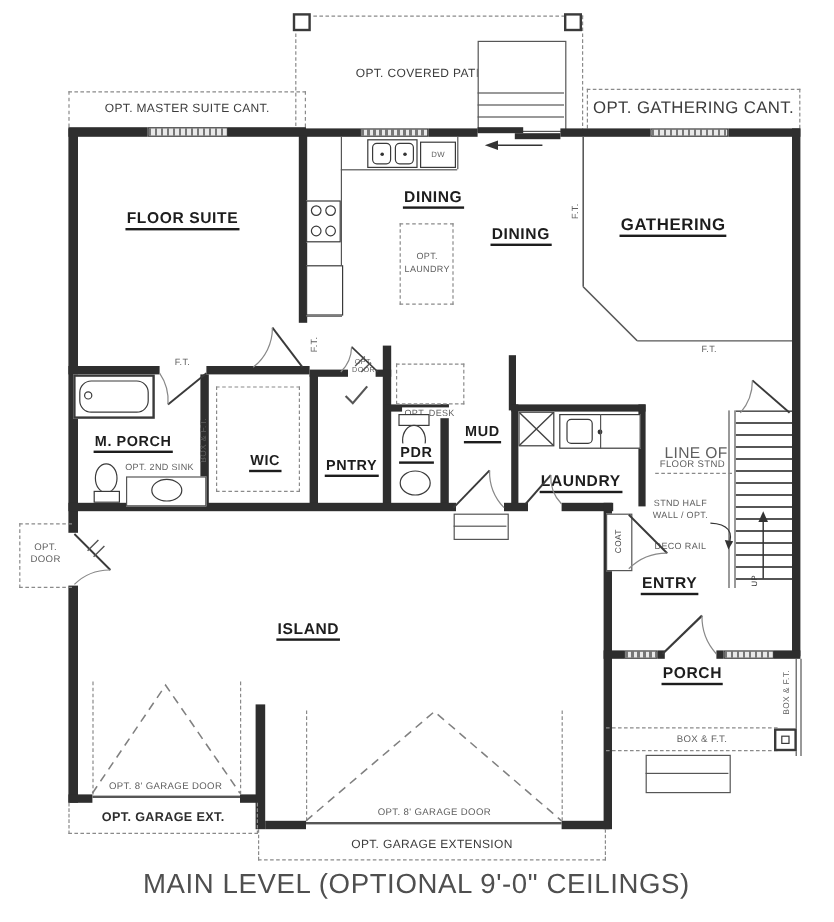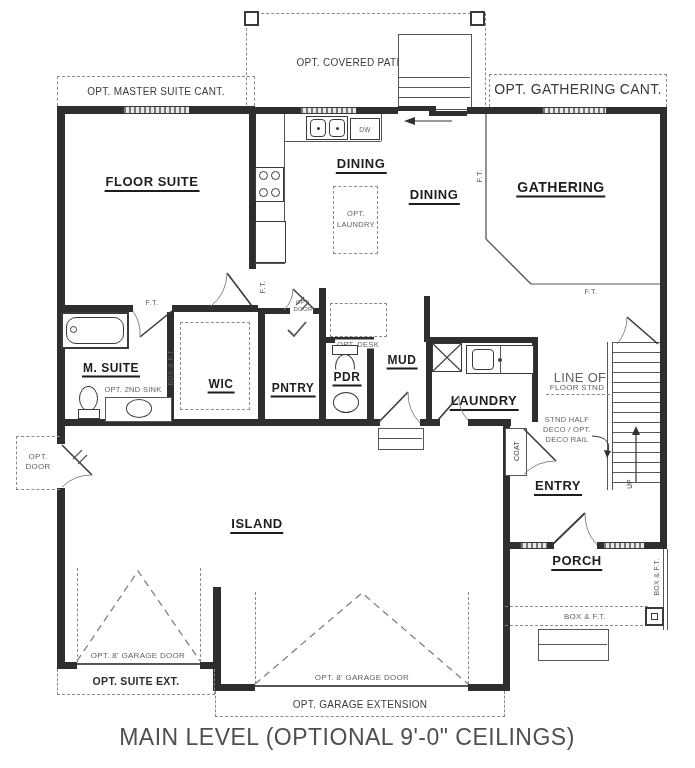--- a/index.html
+++ b/index.html
@@ -118,21 +118,21 @@
   <div class="wall" style="left:221px;top:684px;width:34px;height:7px;"></div>
   <div class="wall" style="left:468px;top:684px;width:40px;height:7px;"></div>
   <div class="tline" style="left:255px;top:685px;width:213px;height:2px;"></div>
   <div class="dline-v" style="left:77px;top:568px;height:94px;"></div>
   <div class="dline-v" style="left:200px;top:568px;height:94px;"></div>
   <div class="dline-v" style="left:255px;top:592px;height:92px;"></div>
   <div class="dline-v" style="left:468px;top:592px;height:92px;"></div>
   <div class="small bg" style="left:138px;top:655px;font-size:8px;">OPT. 8' GARAGE DOOR</div>
   <div class="small bg" style="left:362px;top:677px;font-size:8px;">OPT. 8' GARAGE DOOR</div>
   <div class="dbox no-t" style="left:57px;top:669px;width:158px;height:26px;"></div>
-  <div class="small bg dark" style="left:136px;top:681px;font-size:10.5px;font-weight:bold;color:#2e2e2e;">OPT. SUITE EXT.</div>
+  <div class="small bg dark" style="left:136px;top:681px;font-size:10.5px;font-weight:bold;color:#2e2e2e;">OPT. GARAGE EXT.</div>
   <div class="dbox no-t" style="left:215px;top:691px;width:290px;height:26px;"></div>
   <div class="small bg dark" style="left:360px;top:704px;font-size:10px;">OPT. GARAGE EXTENSION</div>
 
   <div class="dbox no-r" style="left:16px;top:436px;width:44px;height:54px;"></div>
   <div class="small" style="left:38px;top:456px;font-size:8px;">OPT.</div>
   <div class="small" style="left:38px;top:466px;font-size:8px;">DOOR</div>
 
   <div class="tline" style="left:284px;top:114px;width:1px;height:149px;"></div>
   <div class="tline" style="left:255px;top:263px;width:30px;height:1px;"></div>
   <div class="tline" style="left:284px;top:141px;width:97px;height:1px;"></div>
@@ -187,29 +187,29 @@
   <div class="small bg" style="left:591px;top:291px;font-size:7.5px;">F.T.</div>
   <div class="vtext" style="left:170px;top:367px;font-size:7px;">BOX &amp; F.T.</div>
   <div class="small bg" style="left:585px;top:616px;font-size:8px;">BOX &amp; F.T.</div>
   <div class="vtext" style="left:656px;top:577px;font-size:7px;">BOX &amp; F.T.</div>
   <div class="small" style="left:303px;top:302px;font-size:6px;">OPT.</div>
   <div class="small" style="left:303px;top:309px;font-size:6px;">DOOR</div>
   <div class="small" style="left:580px;top:377px;font-size:13px;text-align:center;">LINE OF</div>
   <div class="small" style="left:577px;top:387px;font-size:8px;">FLOOR STND</div>
   <div class="dline-h" style="left:546px;top:394px;width:64px;"></div>
   <div class="small" style="left:567px;top:419px;font-size:7.5px;">STND HALF</div>
-  <div class="small" style="left:567px;top:429px;font-size:7.5px;">DECO / OPT.</div>
-  <div class="small" style="left:567px;top:439px;font-size:7.5px;">DECO RAIL</div>
+  <div class="small" style="left:567px;top:429px;font-size:7.5px;">WALL / OPT.</div>
+  <div class="small" style="left:567px;top:455px;font-size:7.5px;">DECO RAIL</div>
   <div class="vtext" style="left:629px;top:484px;font-size:6.5px;color:#333;">UP</div>
 
   <div class="room-label" style="left:152px;top:183px;">FLOOR SUITE</div>
   <div class="room-label" style="left:361px;top:165px;">DINING</div>
   <div class="room-label" style="left:434px;top:196px;">DINING</div>
   <div class="room-label" style="left:561px;top:188px;font-size:14px;">GATHERING</div>
-  <div class="room-label" style="left:111px;top:369px;font-size:12px;">M. SUITE</div>
+  <div class="room-label" style="left:111px;top:369px;font-size:12px;">M. PORCH</div>
   <div class="room-label" style="left:221px;top:385px;font-size:12px;background:#fff;">WIC</div>
   <div class="room-label" style="left:293px;top:389px;font-size:12px;">PNTRY</div>
   <div class="room-label" style="left:347px;top:378px;font-size:12px;background:#fff;">PDR</div>
   <div class="room-label" style="left:402px;top:361px;font-size:12px;">MUD</div>
   <div class="room-label" style="left:484px;top:402px;font-size:13px;background:#fff;">LAUNDRY</div>
   <div class="room-label" style="left:558px;top:487px;">ENTRY</div>
   <div class="room-label" style="left:257px;top:525px;">ISLAND</div>
   <div class="room-label" style="left:577px;top:562px;">PORCH</div>
 
   <div class="title" style="left:347px;top:737px;">MAIN LEVEL (OPTIONAL 9'-0" CEILINGS)</div>

